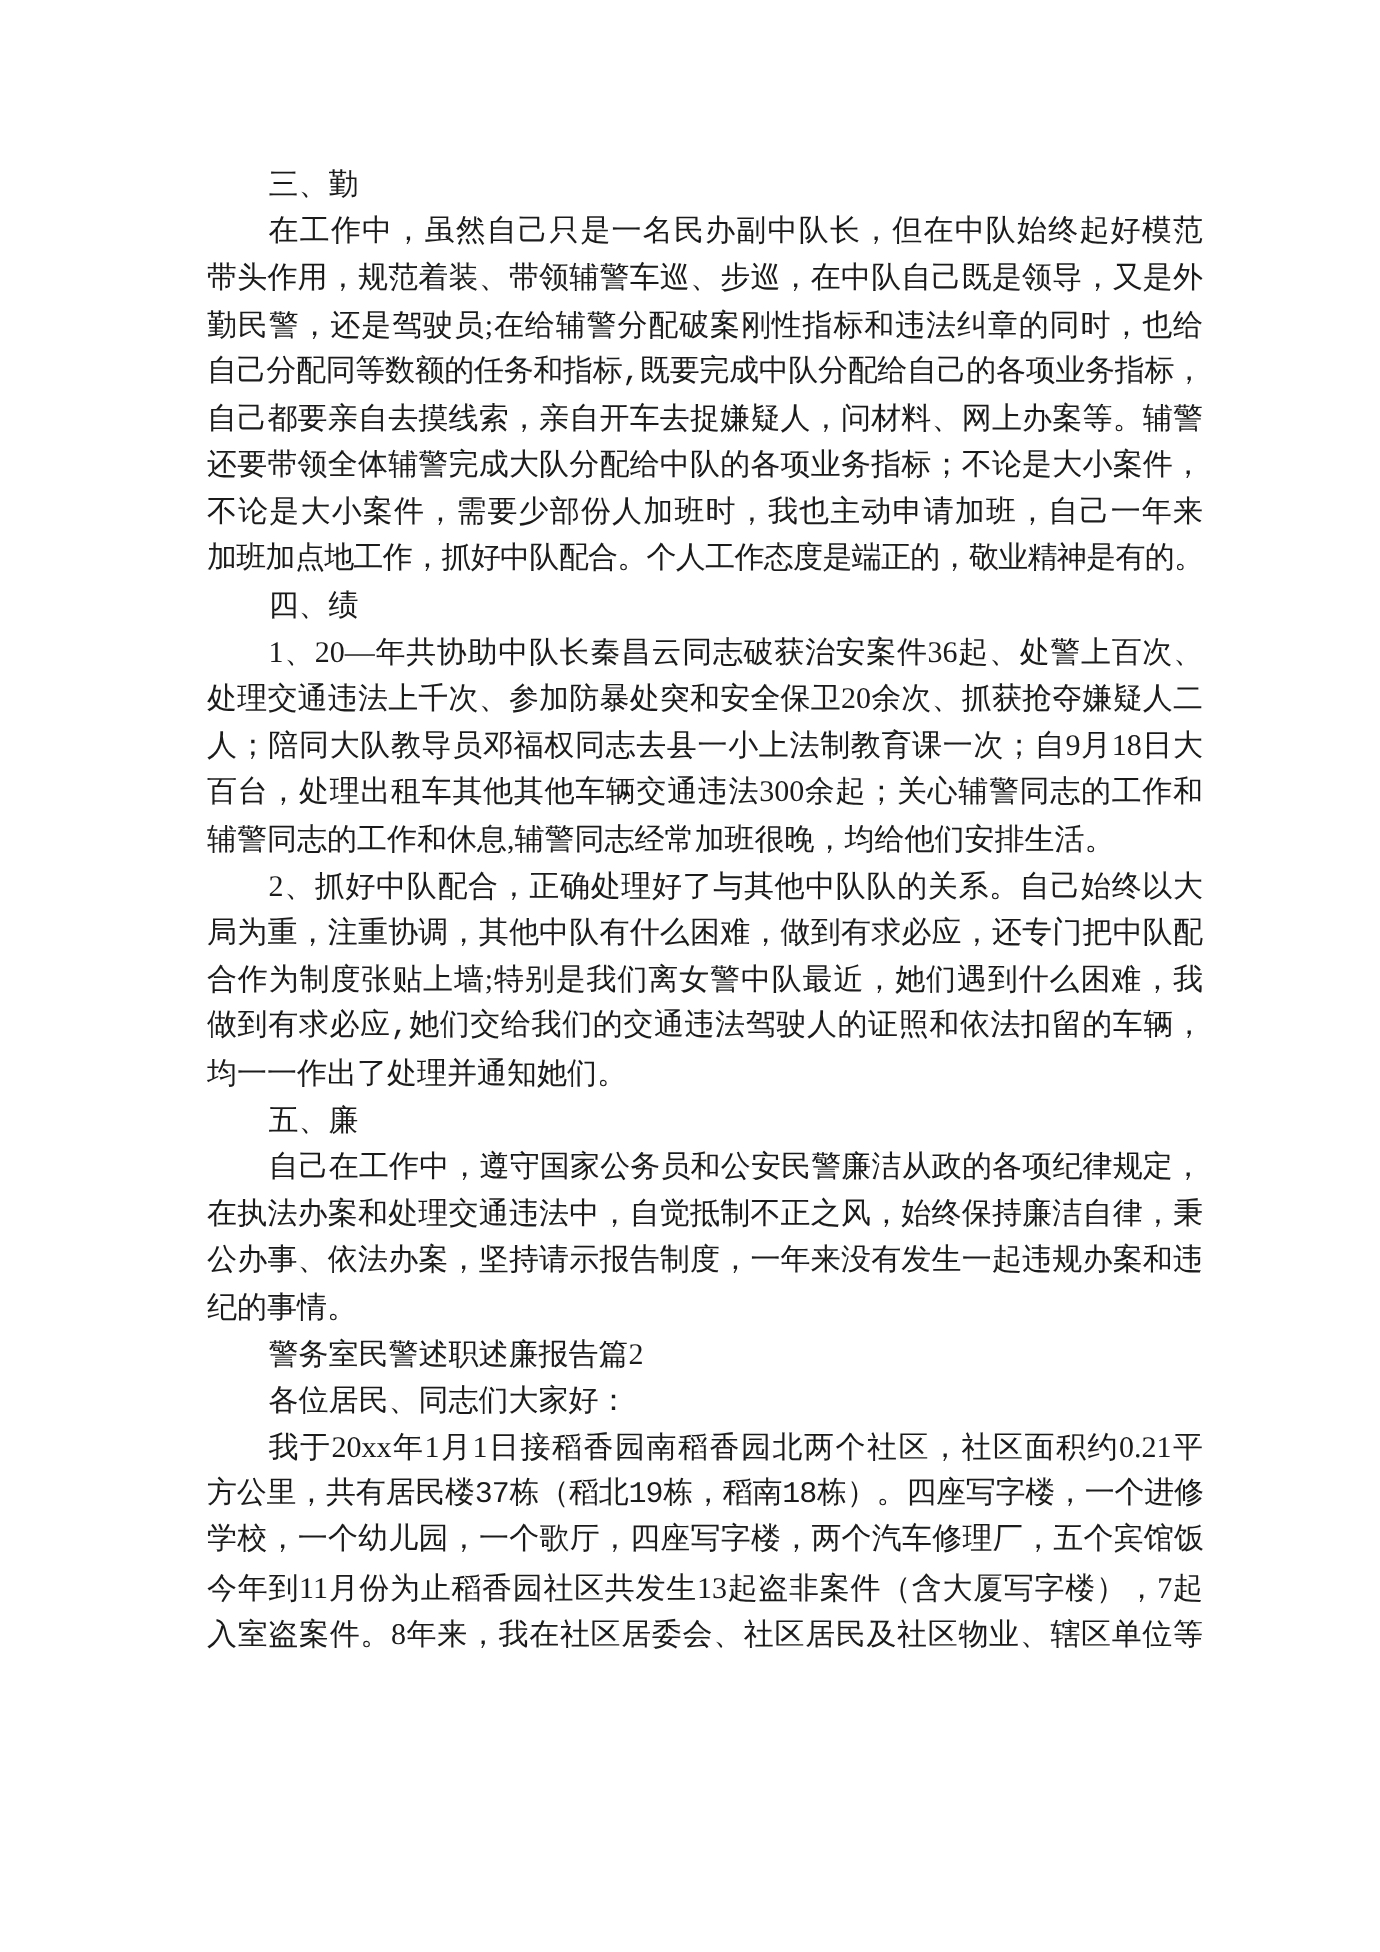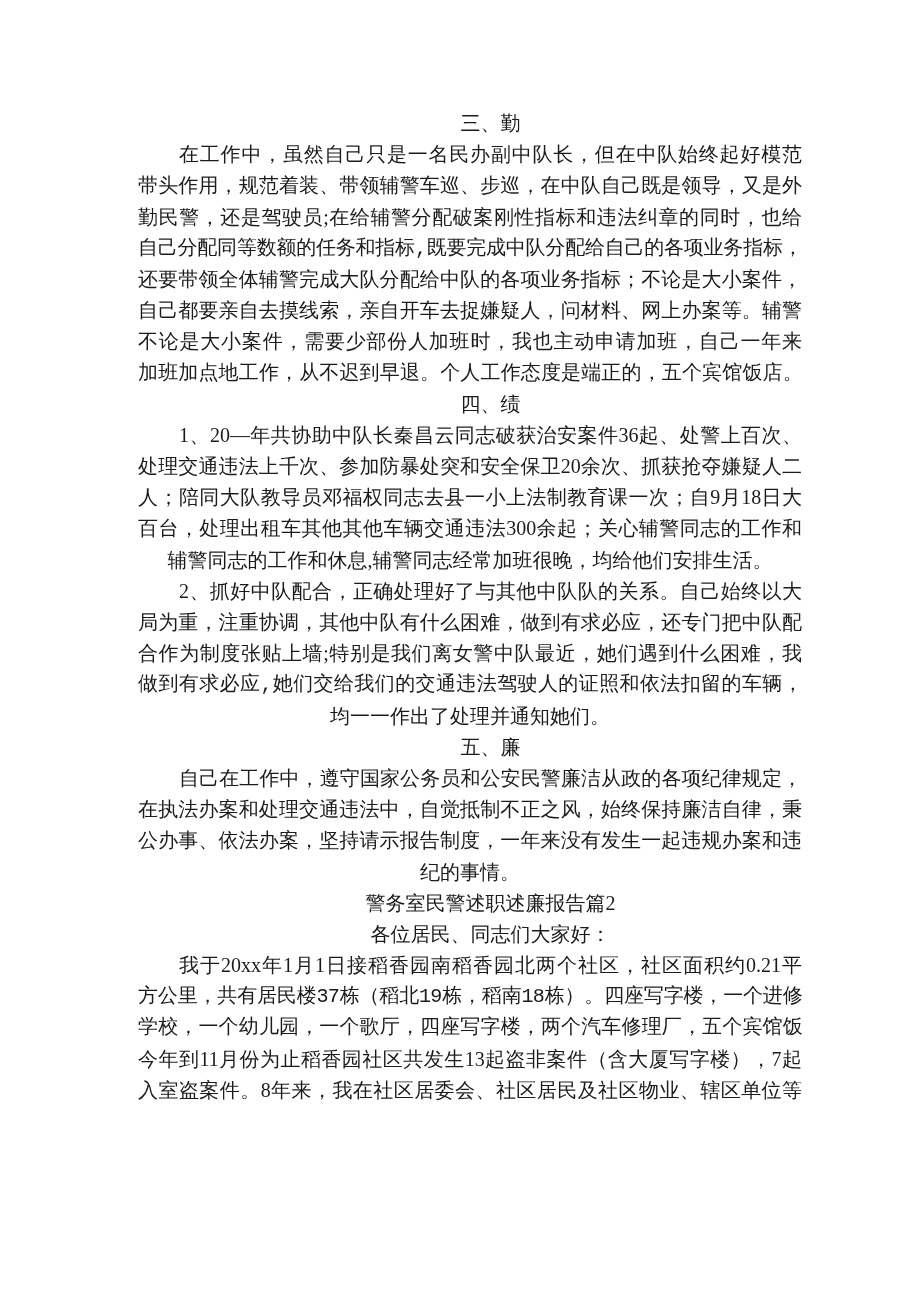--- a/index.html
+++ b/index.html
@@ -21,21 +21,20 @@
     width: 664px;
   }
   .line {
     font-family: "Liberation Serif", "DejaVu Serif", serif;
     font-size: 20px;
     line-height: 31.2px;
     height: 31.2px;
     color: #1b1b1b;
     overflow: hidden;
     white-space: nowrap;
-    text-align: center;
   }
   .indent {
     padding-left: 41px;
   }
   .full {
     white-space: normal;
     text-align: justify;
     text-align-last: justify;
   }
   .tight {
@@ -46,24 +45,24 @@
 </head>
 <body>
 
 <div class="page">
   <div class="textblock">
     <div class="line indent">三、勤</div>
     <div class="line indent full">在工作中，虽然自己只是一名民办副中队长，但在中队始终起好模范</div>
     <div class="line full">带头作用，规范着装、带领辅警车巡、步巡，在中队自己既是领导，又是外</div>
     <div class="line full">勤民警，还是驾驶员;在给辅警分配破案刚性指标和违法纠章的同时，也给</div>
     <div class="line full tight">自己分配同等数额的任务和指标,既要完成中队分配给自己的各项业务指标，</div>
+    <div class="line full">自己都要亲自去摸线索，亲自开车去捉嫌疑人，问材料、网上办案等。辅警</div>
     <div class="line full">还要带领全体辅警完成大队分配给中队的各项业务指标；不论是大小案件，</div>
-    <div class="line full">自己都要亲自去摸线索，亲自开车去捉嫌疑人，问材料、网上办案等。辅警</div>
     <div class="line full">不论是大小案件，需要少部份人加班时，我也主动申请加班，自己一年来</div>
-    <div class="line full tight">加班加点地工作，从不迟到早退。个人工作态度是端正的，五个宾馆饭店。</div>
+    <div class="line full tight">加班加点地工作，抓好中队配合。个人工作态度是端正的，敬业精神是有的。</div>
     <div class="line indent">四、绩</div>
     <div class="line indent full">1、20—年共协助中队长秦昌云同志破获治安案件36起、处警上百次、</div>
     <div class="line full">处理交通违法上千次、参加防暴处突和安全保卫20余次、抓获抢夺嫌疑人二</div>
     <div class="line full">人；陪同大队教导员邓福权同志去县一小上法制教育课一次；自9月18日大</div>
     <div class="line full">百台，处理出租车其他其他车辆交通违法300余起；关心辅警同志的工作和</div>
     <div class="line">辅警同志的工作和休息,辅警同志经常加班很晚，均给他们安排生活。</div>
     <div class="line indent full">2、抓好中队配合，正确处理好了与其他中队队的关系。自己始终以大</div>
     <div class="line full">局为重，注重协调，其他中队有什么困难，做到有求必应，还专门把中队配</div>
     <div class="line full">合作为制度张贴上墙;特别是我们离女警中队最近，她们遇到什么困难，我</div>
     <div class="line full tight">做到有求必应,她们交给我们的交通违法驾驶人的证照和依法扣留的车辆，</div>

